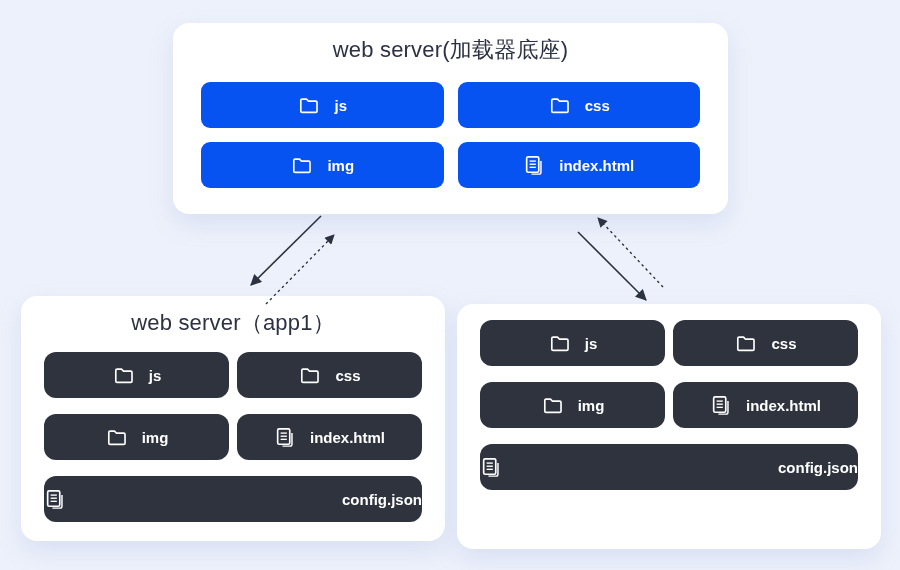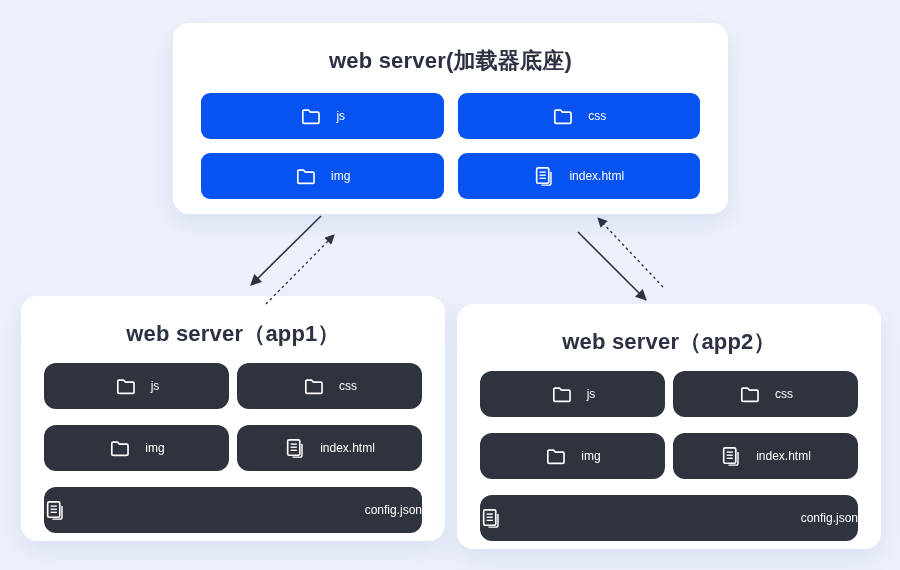--- a/index.html
+++ b/index.html
@@ -9,30 +9,30 @@
     font-family:"Liberation Sans","DejaVu Sans",sans-serif;
   }
   .card{
     position:absolute;background:#ffffff;border-radius:16px;
     box-shadow:0 10px 24px rgba(130,150,205,0.18);
   }
   #card-loader{left:173px;top:23px;width:555px;height:191px;}
   #card-app1{left:21px;top:296px;width:424px;height:245px;}
   #card-app2{left:457px;top:304px;width:424px;height:245px;}
   .card-title{
-    padding-top:24px;text-align:center;
-    font-size:22px;line-height:27px;font-weight:bold;color:#2c3242;
+    padding-top:13px;text-align:center;
+    font-size:22px;line-height:27px;font-weight:normal;color:#2c3242;
     letter-spacing:0.2px;
   }
   .btn-grid{display:grid;grid-template-columns:1fr 1fr;}
   .loader-grid{margin:19px 28px 0;column-gap:14px;row-gap:14px;}
   .app-grid{margin:16px 23px 0;column-gap:8px;row-gap:16px;}
   .node{
     display:flex;align-items:center;justify-content:center;gap:14px;
-    height:46px;color:#ffffff;font-size:12px;
+    height:46px;color:#ffffff;font-size:15px;font-weight:bold;
   }
   .node.blue{background:#0653f1;border-radius:9px;}
   .node.dark{background:#2e333e;border-radius:12px;}
   .node .icon{display:flex;align-items:center;}
   .node .icon svg{display:block;}
   .wide{grid-column:1 / -1;justify-content:space-between;}
   #arrow-layer{position:absolute;left:0;top:0;pointer-events:none;}
   #svg-defs{position:absolute;width:0;height:0;overflow:hidden;}
 </style>
 </head>
@@ -131,21 +131,20 @@
           <svg width="22" height="23">
             <use href="#i-file"></use>
           </svg>
         </span>
       <span>config.json</span>
     </div>
   </div>
 </div>
 
 <div class="card" id="card-app2">
-  <div class="card-title">web server（app2）</div>
   <div class="btn-grid app-grid">
     <div class="node dark">
       <span class="icon">
           <svg width="23" height="22">
             <use href="#i-folder"></use>
           </svg>
         </span>
       <span>js</span>
     </div>
     <div class="node dark">

